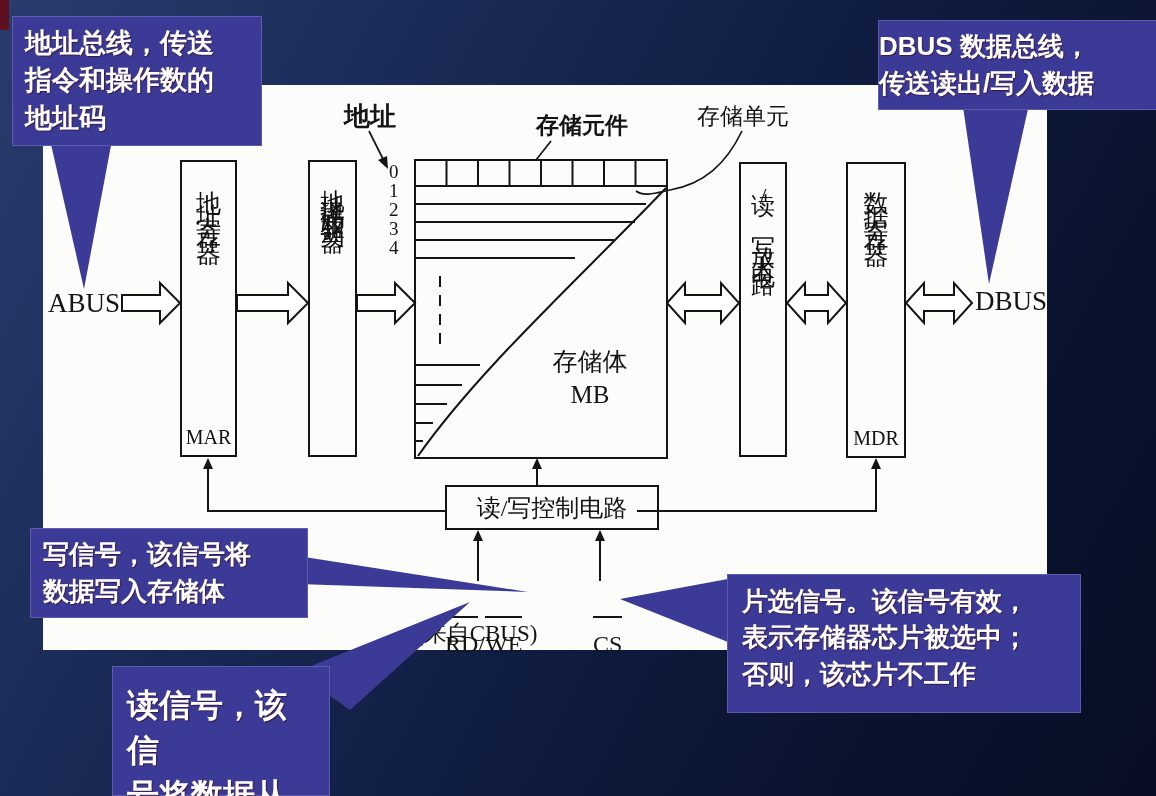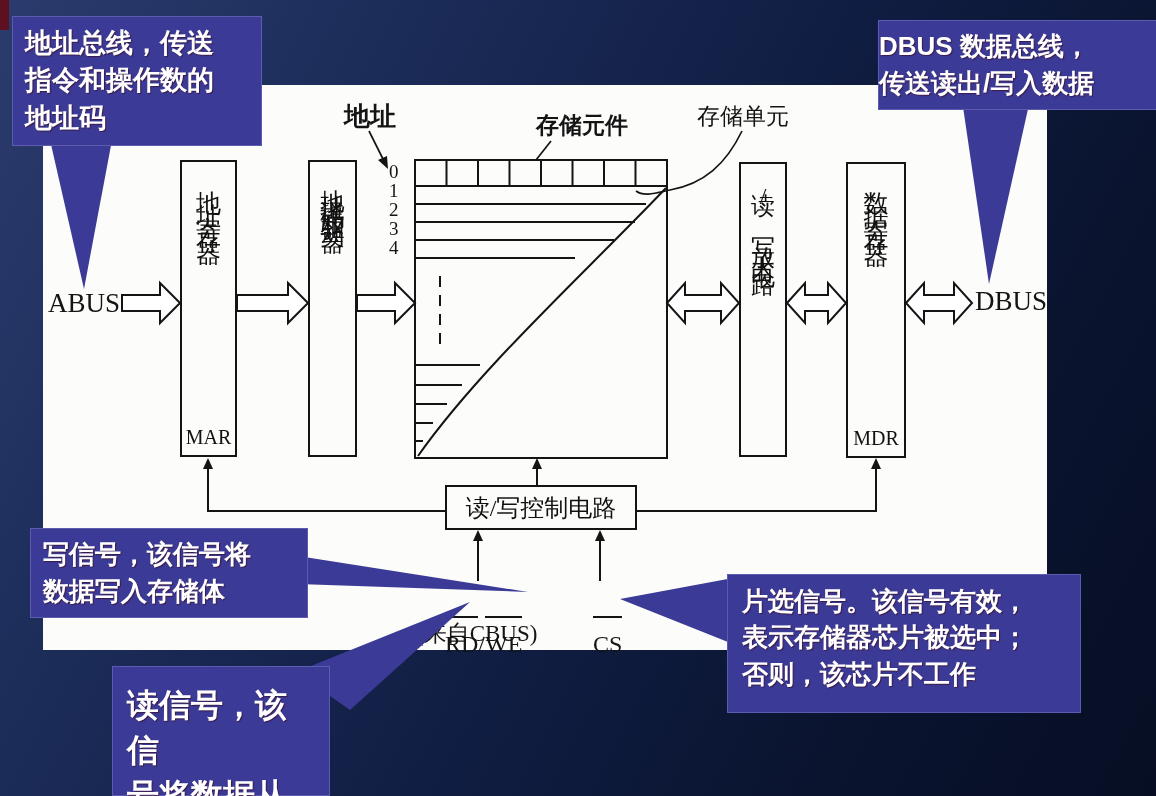--- a/index.html
+++ b/index.html
@@ -107,34 +107,36 @@
   <div class="box" style="left:308px; top:160px; width:49px; height:297px; padding:8px 0;">
     <span class="vtext" style="font-size:24px; letter-spacing:6px;">地址译码和驱动器</span>
   </div>
   <div class="box" style="left:739px; top:162px; width:48px; height:295px; padding:10px 0;">
     <span class="vtext" style="font-size:24px; letter-spacing:9px;">读/写放大电路</span>
   </div>
   <div class="box" style="left:846px; top:162px; width:60px; height:296px; padding:8px 0 6px;">
     <span class="vtext" style="font-size:25px; letter-spacing:13px;">数据寄存器</span>
     <span class="abbr">MDR</span>
   </div>
-  <div class="box" style="left:445px; top:485px; width:192px; height:45px; justify-content:center; flex-direction:row;">
+  <div class="box" style="left:445px; top:485px; width:214px; height:45px; justify-content:center; flex-direction:row;">
     <span style="font-size:24px;">读/写控制电路</span>
   </div>
 
   <div class="txt" style="left:48px; top:288px; font-size:27px;">ABUS</div>
   <div class="txt" style="left:975px; top:286px; font-size:27px;">DBUS</div>
   <div class="txt" style="left:344px; top:99px; font-size:26px; font-weight:600;">地址</div>
   <div class="txt" style="left:536px; top:110px; font-size:23px; font-weight:600;">存储元件</div>
   <div class="txt" style="left:697px; top:101px; font-size:23px; font-weight:400;">存储单元</div>
   <div class="txt" style="left:389px; top:162px; font-size:19px; line-height:19px;">0
 1
 2
 3
 4</div>
+  <div class="txt" style="left:540px; top:346px; width:100px; text-align:center; font-size:25px; line-height:1.3;">存储体
+MB</div>
 
   <div class="txt" style="left:445px; top:589px; font-size:24px;">
     <span class="ovl">RD</span><span>/</span><span class="ovl">WE</span>
   </div>
   <div class="txt" style="left:593px; top:589px; font-size:24px;">
     <span class="ovl">CS</span>
   </div>
   <div class="txt" style="left:416px; top:618px; font-size:23px;">(来自CBUS)</div>
 
   <svg class="pointers" width="1156" height="796">

